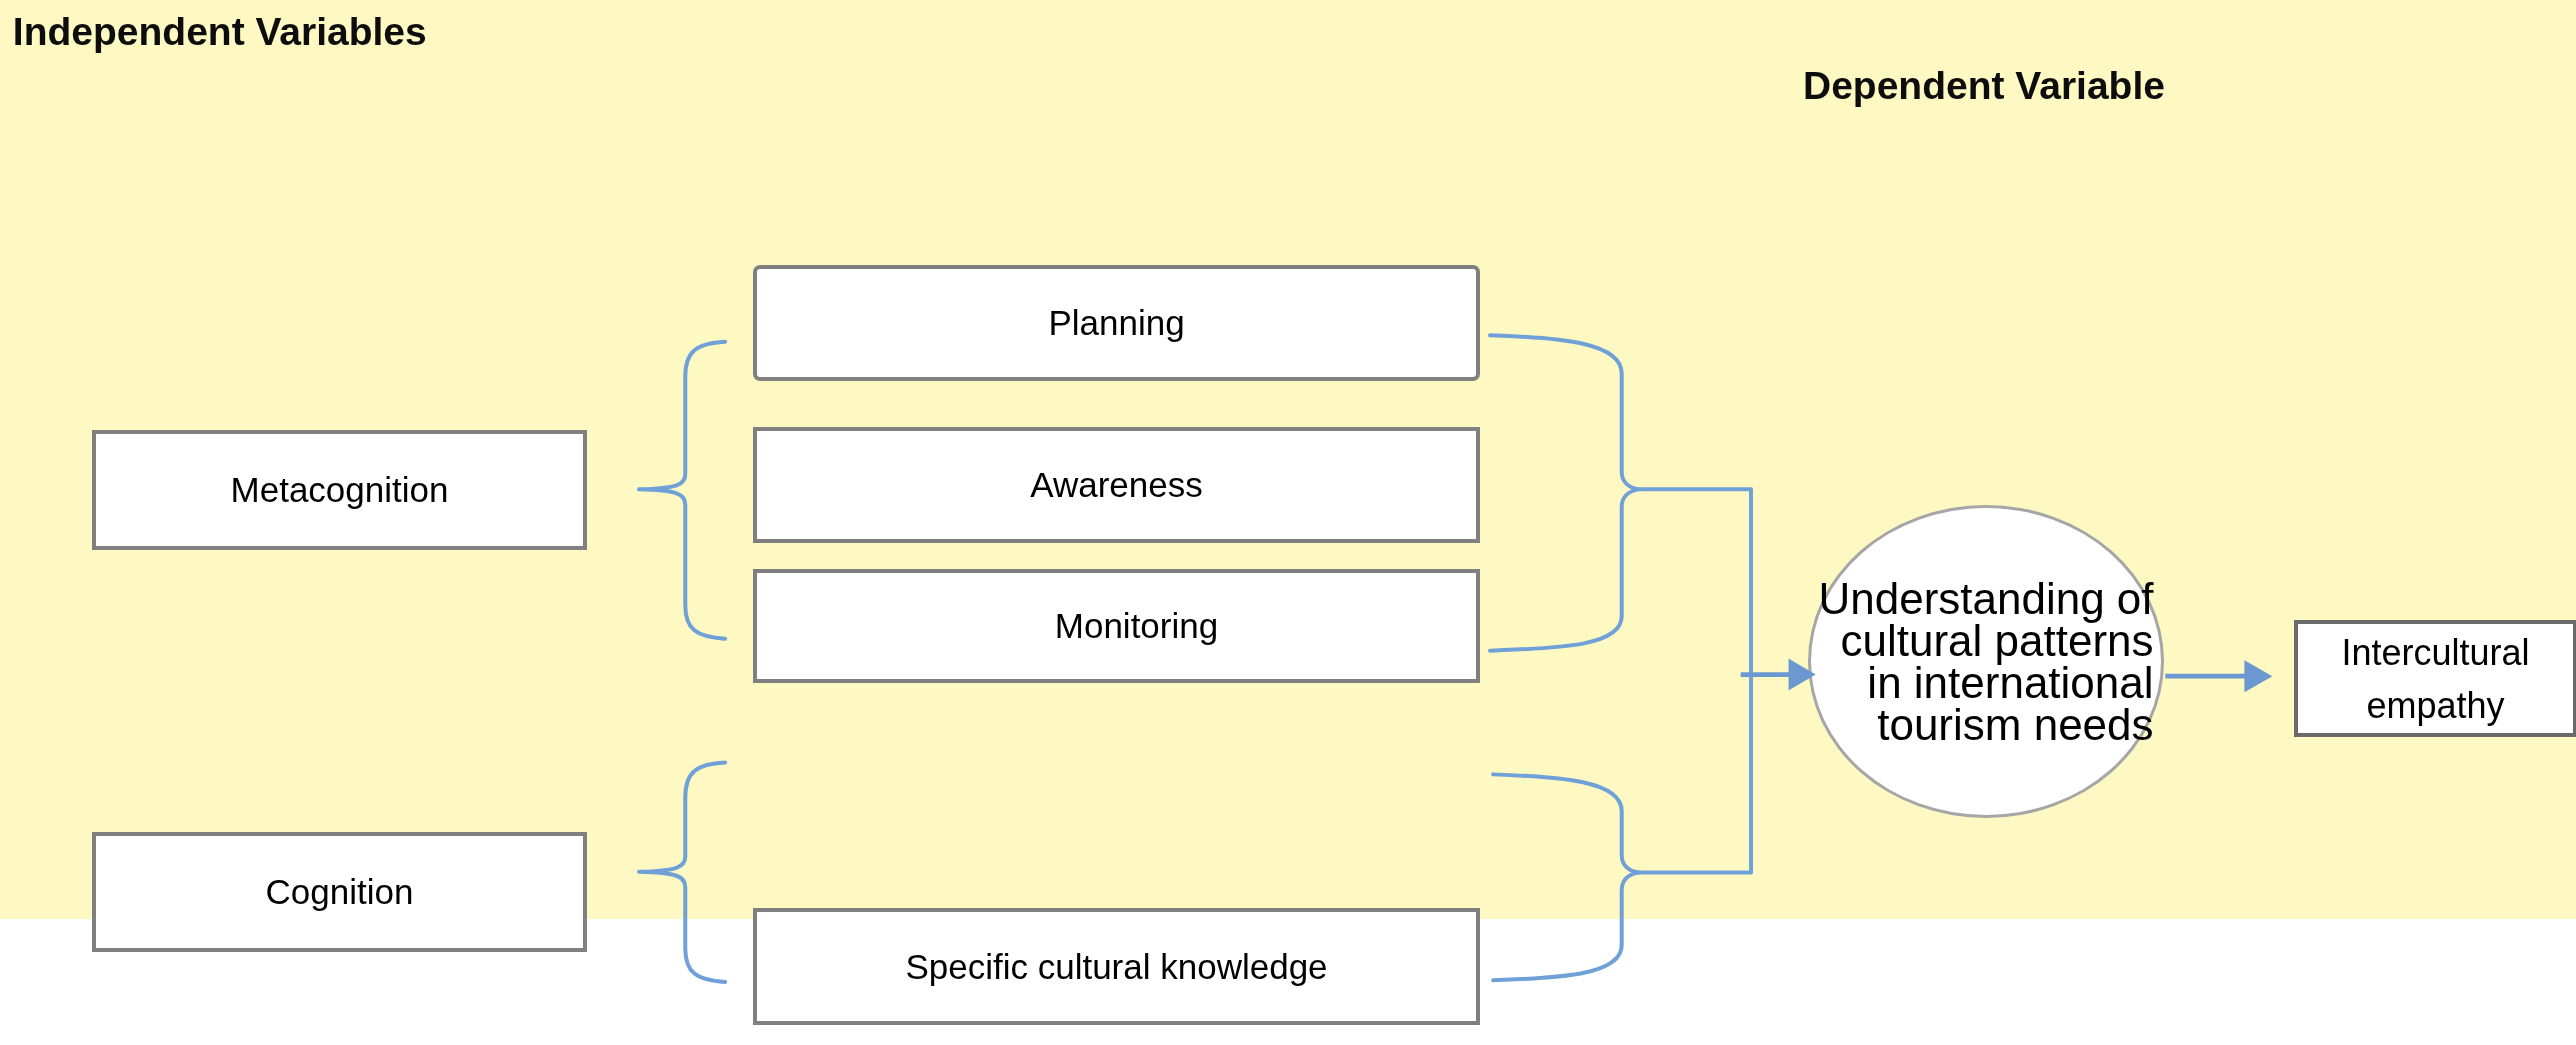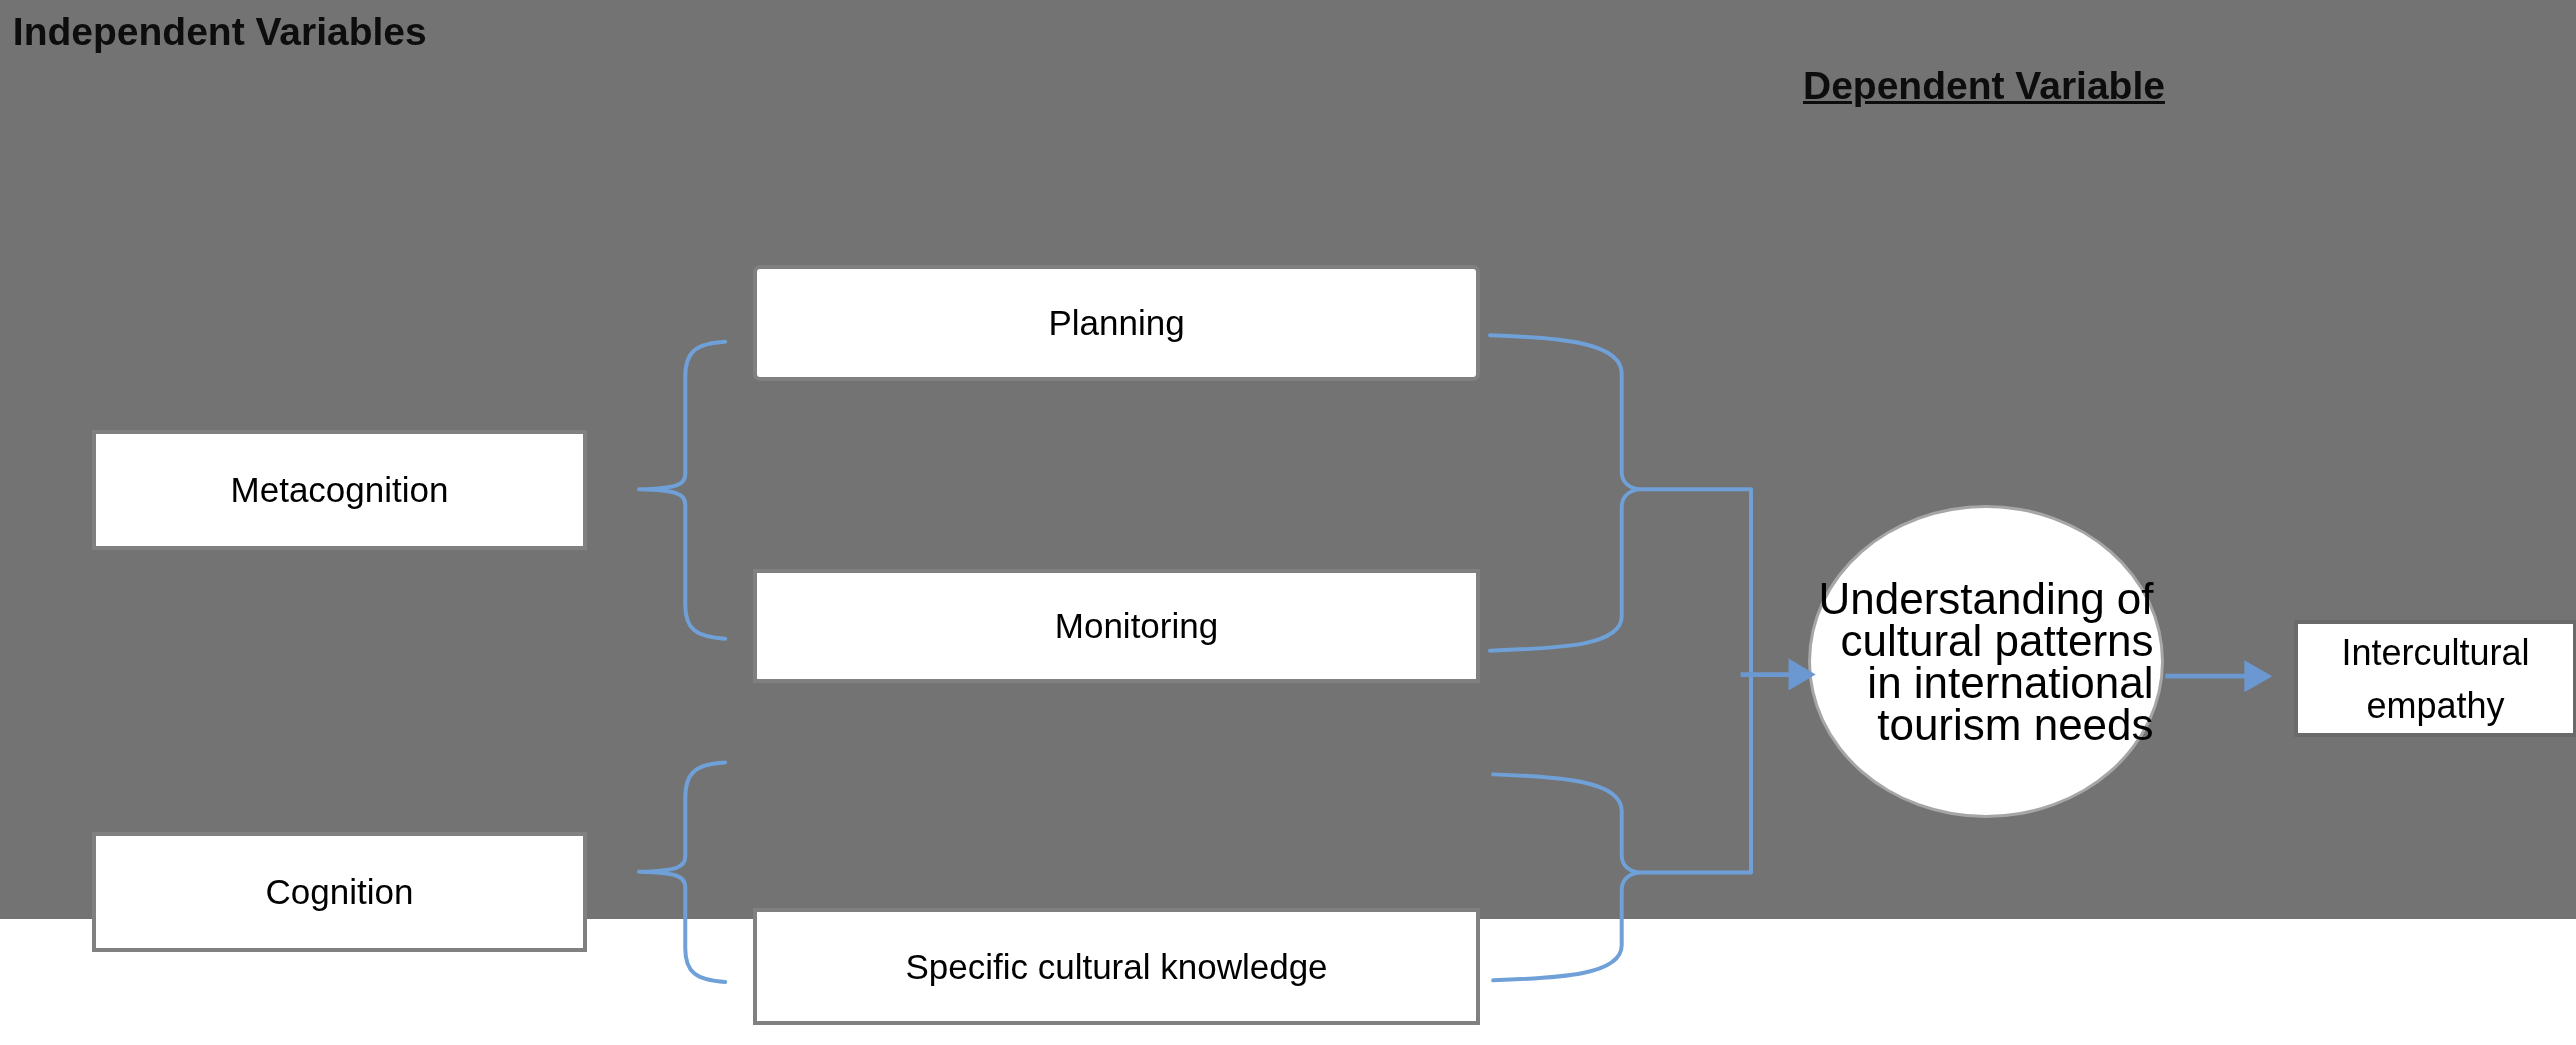--- a/index.html
+++ b/index.html
@@ -8,32 +8,32 @@
     background: #ffffff;
     width: 2576px;
     height: 1045px;
     overflow: hidden;
     font-family: "Liberation Sans", sans-serif;
   }
   #canvas {
     position: relative;
     width: 2576px;
     height: 919px;
-    background: #737373;
+    background: #fef9c3;
   }
   .title {
     position: absolute;
     font-weight: bold;
     font-size: 39px;
     color: #0d0d0d;
     white-space: nowrap;
     letter-spacing: 0px;
   }
   #title-independent { left: 12.8px; top: 9.6px; }
-  #title-dependent  { left: 1803px; top: 64px; text-decoration: underline; }
+  #title-dependent  { left: 1803px; top: 64px; }
 
   .shape-box {
     position: absolute;
     background: #ffffff;
     border: 4px solid #808080;
     box-sizing: border-box;
     display: flex;
     align-items: center;
     justify-content: center;
     font-size: 35px;
@@ -118,20 +118,21 @@
 
 <div id="canvas">
 
   <div class="title" id="title-independent">Independent Variables</div>
   <div class="title" id="title-dependent">Dependent Variable</div>
 
   <div class="shape-box" id="box-metacognition">Metacognition</div>
   <div class="shape-box" id="box-cognition">Cognition</div>
 
   <div class="shape-box" id="box-planning">Planning</div>
+  <div class="shape-box" id="box-awareness">Awareness</div>
   <div class="shape-box" id="box-monitoring">Monitoring</div>
 
   <div class="shape-box" id="box-specific">Specific cultural knowledge</div>
 
   <div id="ellipse-mediator">
     <div class="ellipse-text">Understanding of
 cultural patterns
 in international
 tourism needs</div>
   </div>

